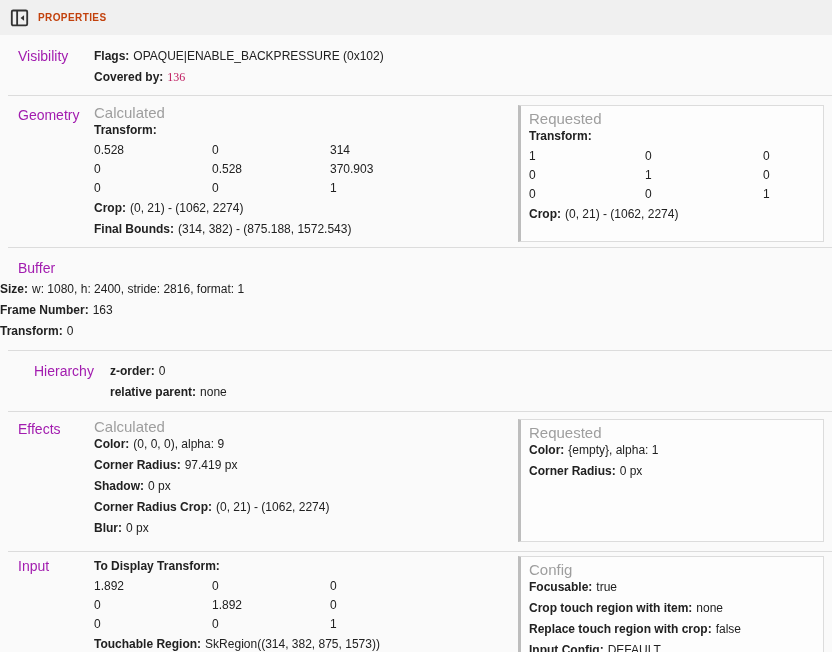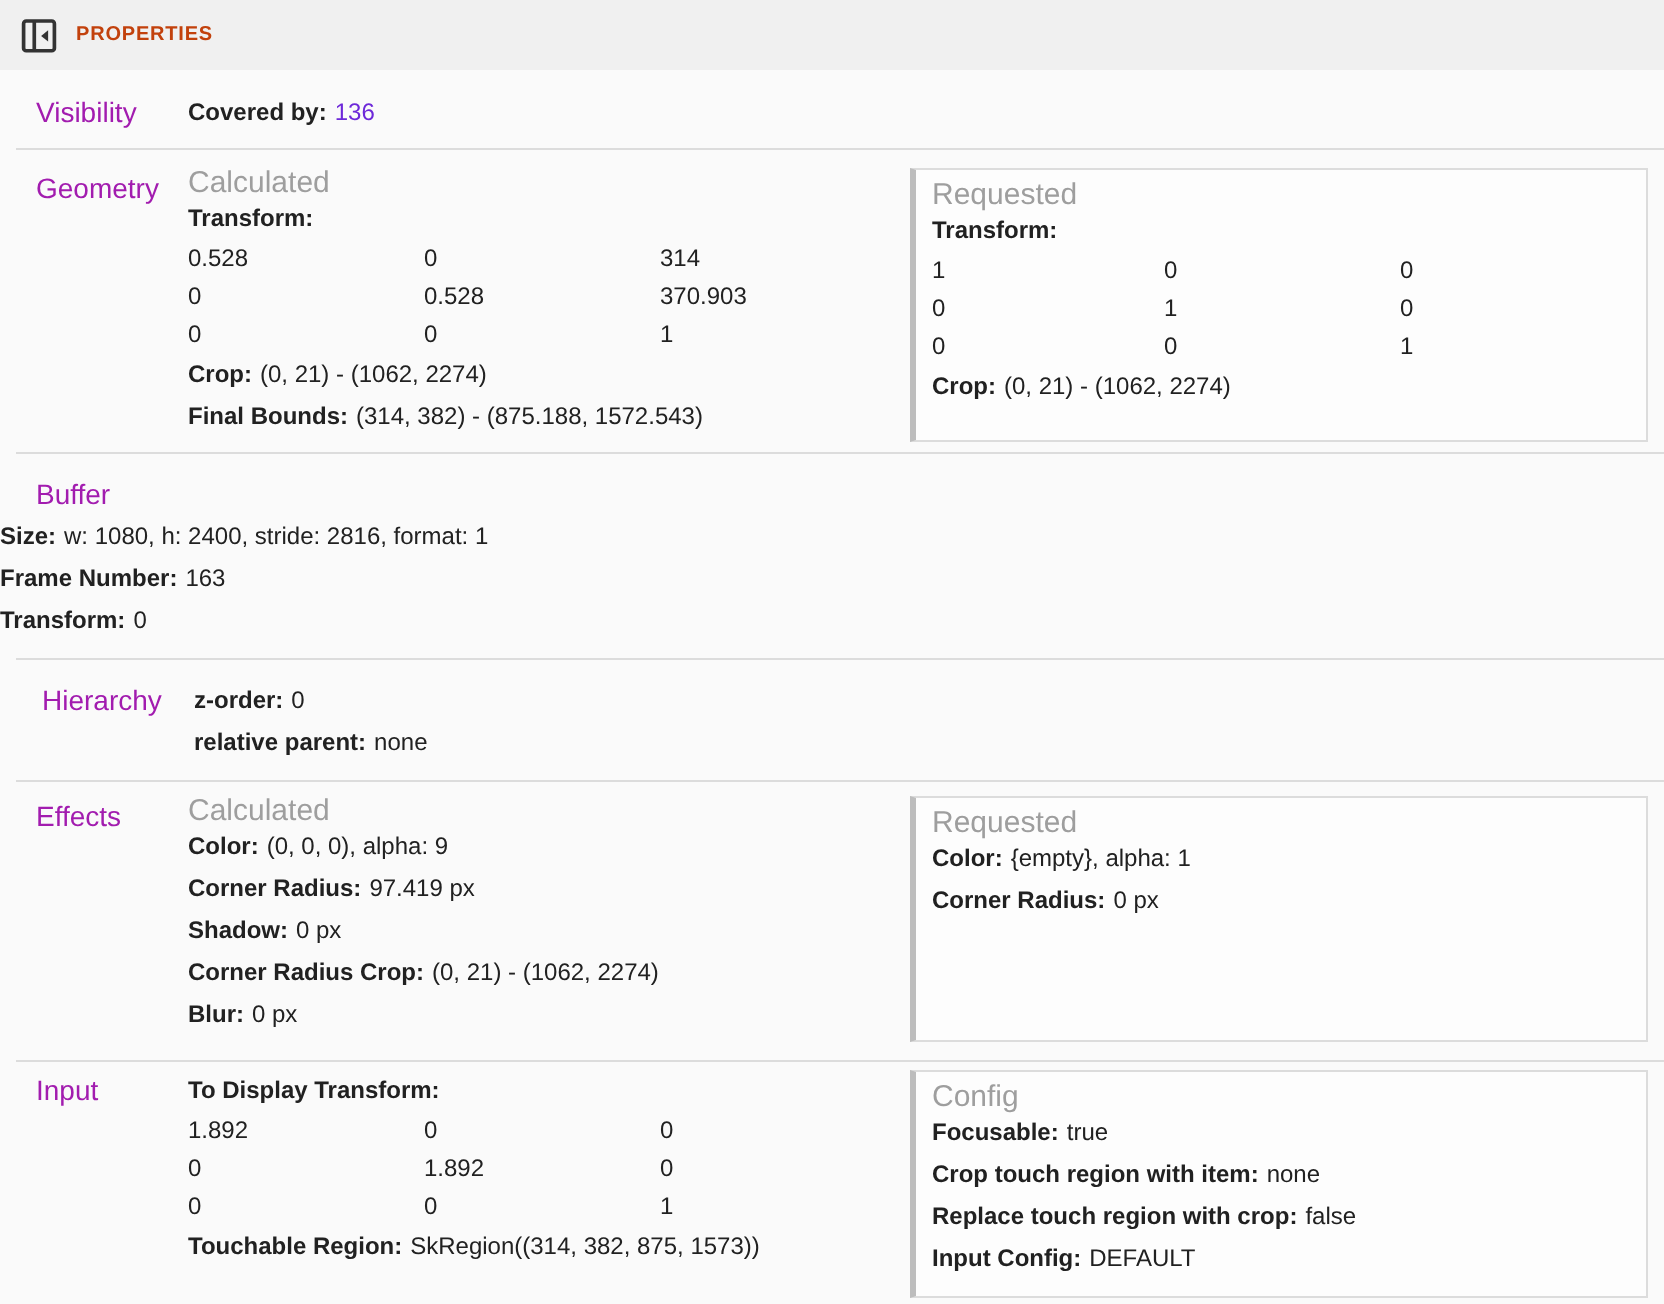--- a/index.html
+++ b/index.html
@@ -10,40 +10,40 @@
   }
   
   .header{height:35px;background:#f0f0f0;display:flex;align-items:center;padding-left:9px;}
   .hdr-icon{display:inline-flex;}
   .hdr-icon svg{width:21px;height:21px;display:block;}
   .hdr-title{font-weight:bold;font-size:10px;letter-spacing:.4px;margin-left:8px;color:#c2410c;}
   
   .section{display:flex;align-items:flex-start;}
   .sec-label{width:76px;padding-left:18px;flex-shrink:0;color:#a21caf;font-size:14px;line-height:21px;}
   .sec-left{flex:1;min-width:0;}
-  .sec-right{width:369px;margin-right:8px;flex-shrink:0;}
+  .sec-right{width:306px;margin-right:8px;flex-shrink:0;}
   .divider{border-top:1px solid #dcdcdc;margin-left:8px;}
   
   .row{line-height:21px;white-space:nowrap;}
   .k{font-weight:bold;margin-right:4px;}
   .k.nom{margin-right:0;}
-  .link{color:#6d28d9;cursor:pointer;}
+  .link{color:#be185d;cursor:pointer;font-family:Liberation Serif, serif;}
   .group-label{font-size:15px;color:#9e9e9e;line-height:15px;}
   
   .matrix{display:grid;grid-template-columns:118px 118px 118px;}
   .mc{text-align:left;line-height:19px;}
   
   .box{background:#fdfdfd;border:1px solid #dcdcdc;border-left:3px solid #bdbdbd;
        padding:5px 8px 8px 8px;box-sizing:border-box;}
   .box .matrix{grid-template-columns:116px 118px 118px;}
   
   #sec-visibility{padding:11px 0 7px;}
   #sec-geometry{padding:9px 0 5px;}
   #sec-buffer{padding:10px 0 8px;flex-direction:column;}
-  #sec-hierarchy{padding:10px 3px 8px;}
+  #sec-hierarchy{padding:10px 16px 8px;}
   #sec-effects{padding:7px 0 9px;}
   #sec-input{padding:4px 0 0;}
   #geo-box{min-height:137px;}
   #buf-box{min-height:64px;}
   #fx-box{min-height:123px;}
   #in-box{min-height:106px;}
 </style>
 </head>
 <body>
 
@@ -55,20 +55,23 @@
       <path d="M17.2 9.3 L13.2 12.5 L17.2 15.7 Z" fill="#333"></path>
     </svg>
   </span>
   <span class="hdr-title">PROPERTIES</span>
 </div>
 
 <div class="section" id="sec-visibility">
   <div class="sec-label">Visibility</div>
   <div class="sec-left">
     <div class="row">
+      <span class="k">Flags:</span><span>OPAQUE|ENABLE_BACKPRESSURE (0x102)</span>
+    </div>
+    <div class="row">
       <span class="k">Covered by:</span><span class="link">136</span>
     </div>
   </div>
 </div>
 <div class="divider"></div>
 
 <div class="section" id="sec-geometry">
   <div class="sec-label">Geometry</div>
   <div class="sec-left">
     <div class="group-label">Calculated</div>

